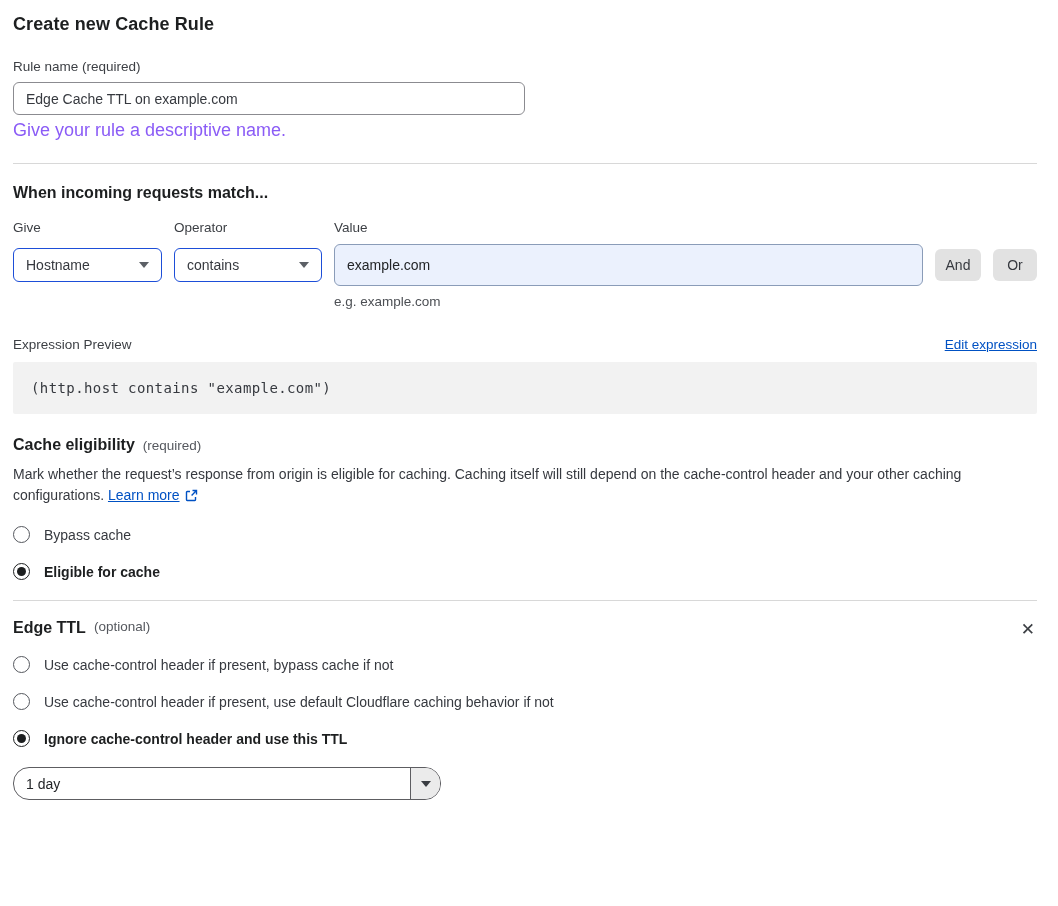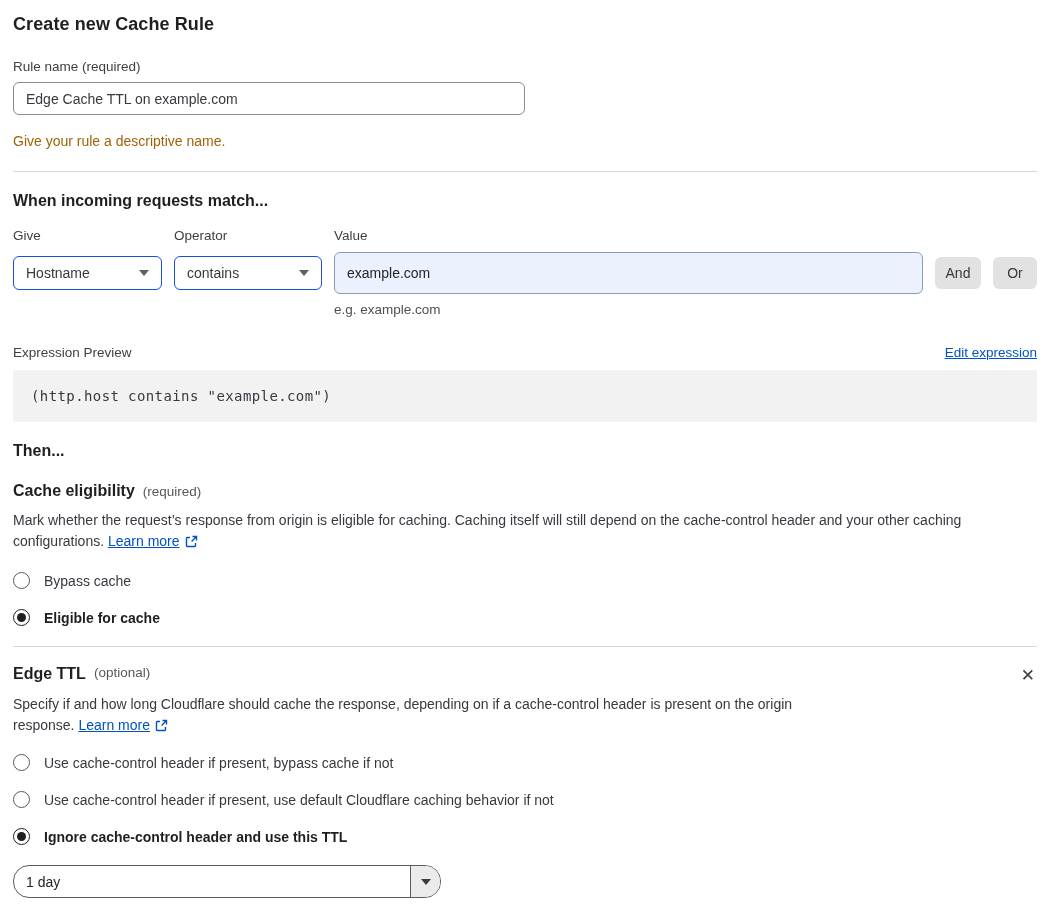--- a/index.html
+++ b/index.html
@@ -13,21 +13,21 @@
 
   h1.page-title { font-size: 18px; font-weight: 700; color: #1d1f20; letter-spacing: .1px; }
 
   .field-label { font-size: 13.5px; color: #3c3f44; margin-top: 24px; }
   .text-input {
     display: block; margin-top: 8px; width: 512px; height: 33px;
     border: 1px solid #8b8b90; border-radius: 6px; padding: 0 12px;
     font-size: 14px; color: #36393f; background: #fff; outline: none;
     font-family: inherit;
   }
-  .helper { font-size: 14px; color: #a16207; margin-top: 18px; }
+  .helper { font-size: 18px; color: #8b5cf6; margin-top: 5px; }
 
   hr.divider { border: none; border-top: 1px solid #d8d8d8; margin-top: 22px; }
 
   h2.section-heading { font-size: 16px; font-weight: 700; color: #1d1f20; margin-top: 20px; }
 
   .match-grid {
     display: grid; margin-top: 18px;
     grid-template-columns: 149px 148px 1fr 46px 44px;
     column-gap: 12px; row-gap: 0;
     align-items: center;
@@ -145,21 +145,20 @@
 
     <div class="value-helper">e.g. example.com</div>
   </div>
 
   <div class="expr-row">
     <span class="expr-label">Expression Preview</span>
     <a class="link">Edit expression</a>
   </div>
   <div class="expr-box">(http.host contains "example.com")</div>
 
-  <h2 class="section-heading">Then...</h2>
 
   <div class="subsection-heading-row">
     <span class="subsection-heading">Cache eligibility</span>
     <span class="qualifier">(required)</span>
   </div>
   <p class="description">
     <span>Mark whether the request’s response from origin is eligible for caching. Caching itself will still depend on the cache-control header and your other caching configurations.</span>
     <a class="link">Learn more</a><span class="ext-icon"><svg width="13" height="13" viewBox="0 0 13 13">
           <path d="M5 2.5H2.2a.7.7 0 0 0-.7.7v7.6c0 .39.31.7.7.7h7.6a.7.7 0 0 0 .7-.7V8" fill="none" stroke="#0051c3" stroke-width="1.4"></path>
           <path d="M7.5 1.5h4v4M11.2 1.8 6.6 6.4" fill="none" stroke="#0051c3" stroke-width="1.4"></path>
@@ -177,27 +176,20 @@
     </div>
   </div>
 
   <hr class="divider" style="margin-top:2px;">
 
   <div class="edge-ttl-heading-row">
     <span class="subsection-heading">Edge TTL</span>
     <span class="qualifier">(optional)</span>
     <span class="close-x">✕</span>
   </div>
-  <p class="description edge-desc">
-    <span>Specify if and how long Cloudflare should cache the response, depending on if a cache-control header is present on the origin response.</span>
-    <a class="link">Learn more</a><span class="ext-icon"><svg width="13" height="13" viewBox="0 0 13 13">
-          <path d="M5 2.5H2.2a.7.7 0 0 0-.7.7v7.6c0 .39.31.7.7.7h7.6a.7.7 0 0 0 .7-.7V8" fill="none" stroke="#0051c3" stroke-width="1.4"></path>
-          <path d="M7.5 1.5h4v4M11.2 1.8 6.6 6.4" fill="none" stroke="#0051c3" stroke-width="1.4"></path>
-        </svg></span>
-  </p>
 
   <div class="radio-group" style="margin-top:16px;">
     <div class="radio-row">
       <span class="radio"></span>
       <span class="radio-label">Use cache-control header if present, bypass cache if not</span>
     </div>
     <div class="radio-row">
       <span class="radio"></span>
       <span class="radio-label">Use cache-control header if present, use default Cloudflare caching behavior if not</span>
     </div>

